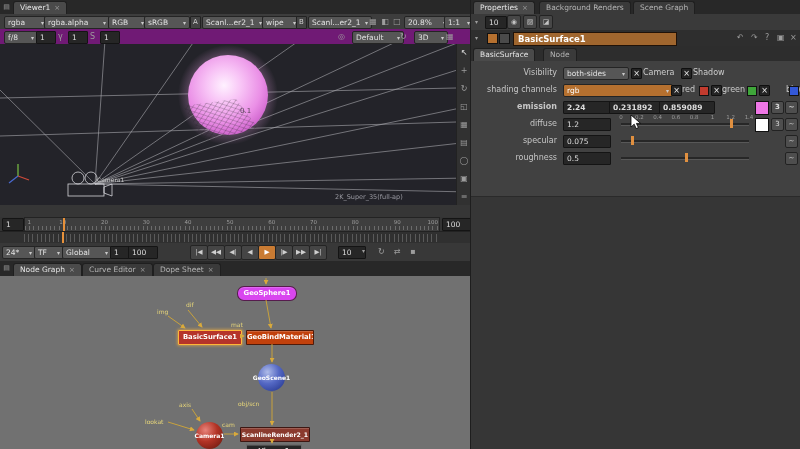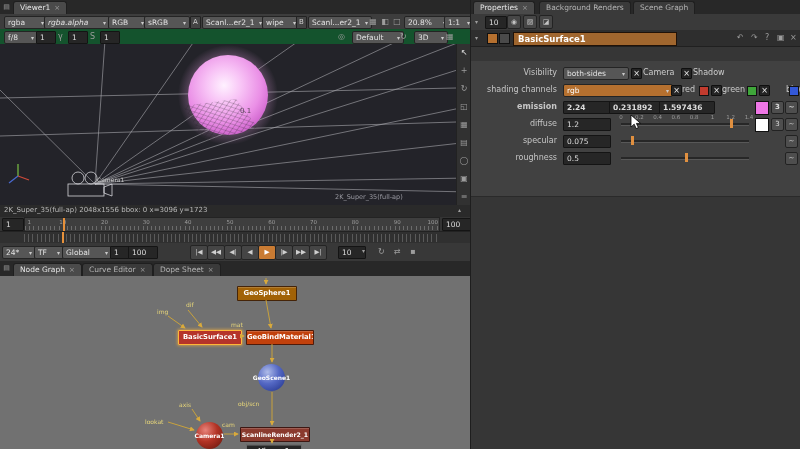--- a/index.html
+++ b/index.html
@@ -69,21 +69,21 @@
       <span>Viewer1</span>
       <span class="x">×</span>
     </div>
   </div>
 
   <div class="abs" style="left:0;top:14px;width:470px;height:15px;background:#3d3d3d;border-bottom:1px solid #262626;">
     <div class="dd" style="left:4px;top:2px;width:36px;">
       <span>rgba</span>
         <span class="cr">▾</span>
     </div>
-    <div class="dd" style="left:44px;top:2px;width:58px;font-style:italic;">
+    <div class="dd" style="left:44px;top:2px;width:58px;">
       <span>rgba.alpha</span>
         <span class="cr">▾</span>
     </div>
     <div class="dd" style="left:108px;top:2px;width:32px;">
       <span>RGB</span>
         <span class="cr">▾</span>
     </div>
     <div class="dd" style="left:144px;top:2px;width:38px;">
       <span>sRGB</span>
         <span class="cr">▾</span>
@@ -108,21 +108,21 @@
     <div class="dd" style="left:404px;top:2px;width:38px;">
       <span>20.8%</span>
         <span class="cr">▾</span>
     </div>
     <div class="dd" style="left:444px;top:2px;width:22px;">
       <span>1:1</span>
         <span class="cr">▾</span>
     </div>
   </div>
 
-  <div class="abs" style="left:0;top:29px;width:470px;height:15px;background:#14532d;border-bottom:1px solid #242424;padding-left:25px;">
+  <div class="abs" style="left:0;top:29px;width:470px;height:15px;background:#701a75;border-bottom:1px solid #242424;padding-left:25px;">
     <div class="dd" style="left:4px;top:2px;width:26px;">
       <span>f/8</span>
         <span class="cr">▾</span>
     </div>
     <div class="fld" style="left:36px;top:2px;width:12px;">1</div>
     <span class="icon" style="left:58px;top:3px;">γ</span>
     <div class="fld" style="left:68px;top:2px;width:12px;">1</div>
     <span class="icon" style="left:90px;top:3px;">S</span>
     <div class="fld" style="left:100px;top:2px;width:12px;">1</div>
     <span class="icon" style="left:338px;top:3px;">◎</span>
@@ -207,24 +207,20 @@
     <span class="icon" style="left:2px;top:22px;width:10px;">+</span>
     <span class="icon" style="left:2px;top:40px;width:10px;">↻</span>
     <span class="icon" style="left:2px;top:58px;width:10px;">◱</span>
     <span class="icon" style="left:2px;top:76px;width:10px;">▦</span>
     <span class="icon" style="left:2px;top:94px;width:10px;">▤</span>
     <span class="icon" style="left:2px;top:112px;width:10px;">◯</span>
     <span class="icon" style="left:2px;top:130px;width:10px;">▣</span>
     <span class="icon" style="left:2px;top:148px;width:10px;">≡</span>
   </div>
 
-  <div class="abs" style="left:0;top:205px;width:470px;height:12px;background:#2a2a2a;border-bottom:1px solid #1d1d1d;">
-    <span class="abs" style="left:4px;top:1px;font-size:7px;color:#b9b9b9;">2K_Super_35(full-ap) 2048x1556 bbox: 0 x=3096 y=1723</span>
-    <span class="icon" style="left:458px;top:1px;font-size:6px;">▴</span>
-  </div>
 
   <div class="abs" style="left:0;top:217px;width:470px;height:14px;background:#343434;">
     <div class="fld" style="left:2px;top:1px;width:14px;">1</div>
     <div class="ruler" style="left:24px;top:0;width:414px;height:13px;">
       <div class="tix"></div>
       <span class="tlab" style="left:1%;">1</span>
       <span class="tlab" style="left:9.1%;">10</span>
       <span class="tlab" style="left:19.2%;">20</span>
       <span class="tlab" style="left:29.3%;">30</span>
       <span class="tlab" style="left:39.4%;">40</span>
@@ -285,21 +281,21 @@
       <span class="x">×</span>
     </div>
     <div class="tab" style="left:153px;top:2px;">
       <span>Dope Sheet</span>
       <span class="x">×</span>
     </div>
   </div>
 
   <div class="abs" style="left:0;top:276px;width:470px;height:173px;background:#717171;overflow:hidden;">
 
-    <div class="node" style="left:237px;top:10px;width:58px;background:#a16207;">GeoSphere1</div>
+    <div class="node" style="left:237px;top:10px;width:58px;background:#d946ef;border-radius:7px;">GeoSphere1</div>
     <div class="node sel" style="left:178px;top:54px;width:62px;background:#b5342a;">BasicSurface1</div>
     <div class="node" style="left:246px;top:54px;width:66px;background:#c2410c;">GeoBindMaterial1</div>
     <div class="sphnode" style="left:258px;top:88px;background:radial-gradient(circle at 35% 30%, #aebbe8, #5468c4 45%, #1e2f86);">
       <span class="sphlab">GeoScene1</span>
     </div>
     <div class="sphnode" style="left:196px;top:146px;background:radial-gradient(circle at 35% 30%, #e8837a, #b23325 45%, #5f150c);">
       <span class="sphlab">Camera1</span>
     </div>
     <div class="node" style="left:240px;top:151px;width:68px;background:#8a3a2e;font-size:6.2px;">ScanlineRender2_1</div>
     <div class="node" style="left:246px;top:168px;width:54px;background:#262626;border-color:#6a6a6a;color:#d8d8d8;">Viewer1</div>
@@ -363,20 +359,28 @@
       <span class="sw" style="left:16px;top:3px;width:9px;height:9px;background:#b5702f;"></span>
       <span class="sw" style="left:28px;top:3px;width:9px;height:9px;background:#4a4a4a;"></span>
       <div class="abs" style="left:42px;top:2px;width:158px;height:12px;line-height:12px;background:#a0662e;color:#ffffff;font-size:8.5px;font-weight:bold;padding-left:4px;border:1px solid #201208;">BasicSurface1</div>
       <span class="icon" style="left:266px;top:3px;">↶</span>
       <span class="icon" style="left:280px;top:3px;">↷</span>
       <span class="icon" style="left:294px;top:3px;">?</span>
       <span class="icon" style="left:306px;top:3px;">▣</span>
       <span class="icon" style="left:319px;top:3px;">×</span>
     </div>
 
+    <div class="abs" style="left:0;top:46px;width:330px;height:15px;background:#2d2d2d;border-bottom:1px solid #1f1f1f;">
+      <div class="tab on" style="left:2px;top:2px;">
+        <span>BasicSurface</span>
+      </div>
+      <div class="tab" style="left:72px;top:2px;">
+        <span>Node</span>
+      </div>
+    </div>
 
     <div class="abs" style="left:0;top:61px;width:330px;height:135px;background:#414141;border-bottom:1px solid #2a2a2a;">
 
       <div class="row" style="top:5px;">
         <div class="rlabel">Visibility</div>
         <div class="dd" style="left:92px;top:1px;width:58px;">
           <span>both-sides</span>
             <span class="cr">▾</span>
         </div>
         <span class="cb" style="left:160px;top:2px;">×</span>
@@ -399,21 +403,21 @@
         <span class="sw" style="left:276px;top:3px;background:#3fa63a;"></span>
         <span class="cb" style="left:288px;top:2px;">×</span>
         <span class="cblab" style="left:299px;top:2px;padding-left:16px;">blue</span>
         <span class="sw" style="left:318px;top:3px;background:#3358d8;"></span>
       </div>
 
       <div class="row" style="top:39px;font-weight:bold;">
         <div class="rlabel">emission</div>
         <div class="fld" style="left:92px;top:1px;width:40px;">2.24</div>
         <div class="fld" style="left:138px;top:1px;width:44px;">0.231892</div>
-        <div class="fld" style="left:188px;top:1px;width:48px;">1.597436</div>
+        <div class="fld" style="left:188px;top:1px;width:48px;">0.859089</div>
         <span class="sw" style="left:284px;top:1px;width:12px;height:12px;background:#ef77e6;"></span>
         <span class="btn3" style="left:300px;top:1px;">3</span>
         <span class="btn3" style="left:314px;top:1px;">~</span>
       </div>
 
       <div class="row" style="top:56px;">
         <div class="rlabel">diffuse</div>
         <div class="fld" style="left:92px;top:1px;width:40px;">1.2</div>
         <div class="slider" style="left:150px;top:1px;width:128px;">
           <span class="sticklab" style="left:0%;">0</span>

